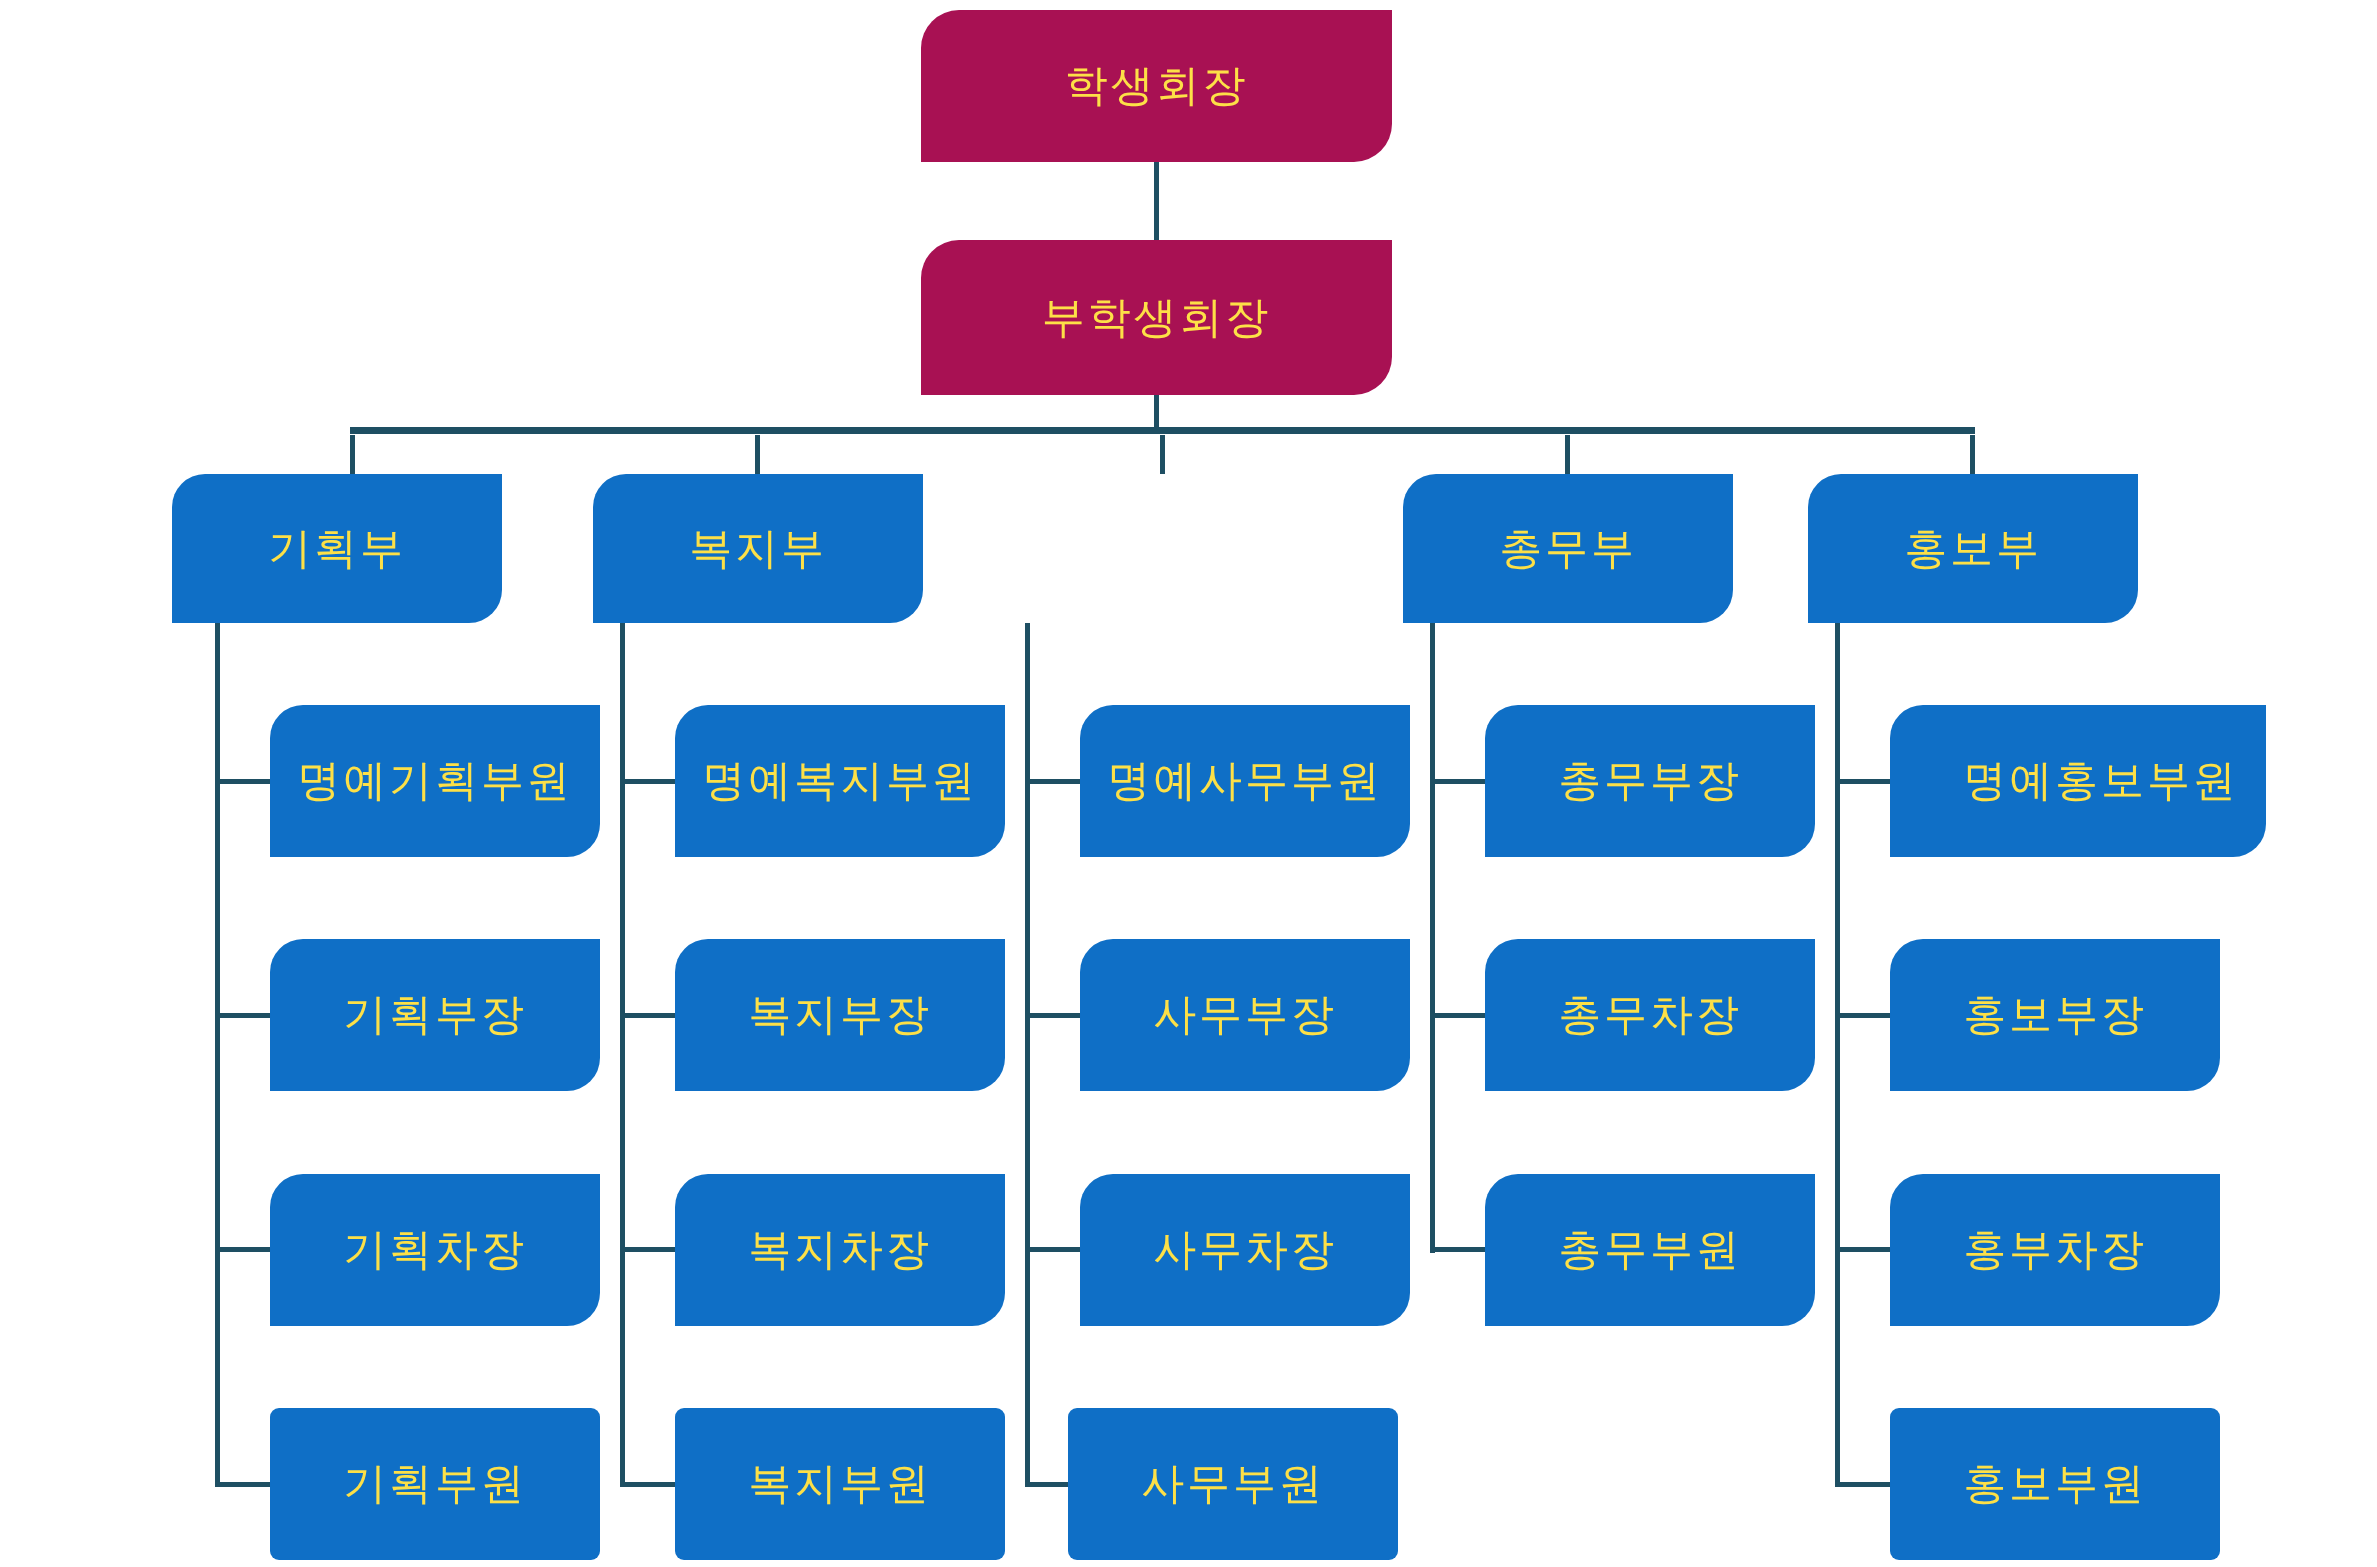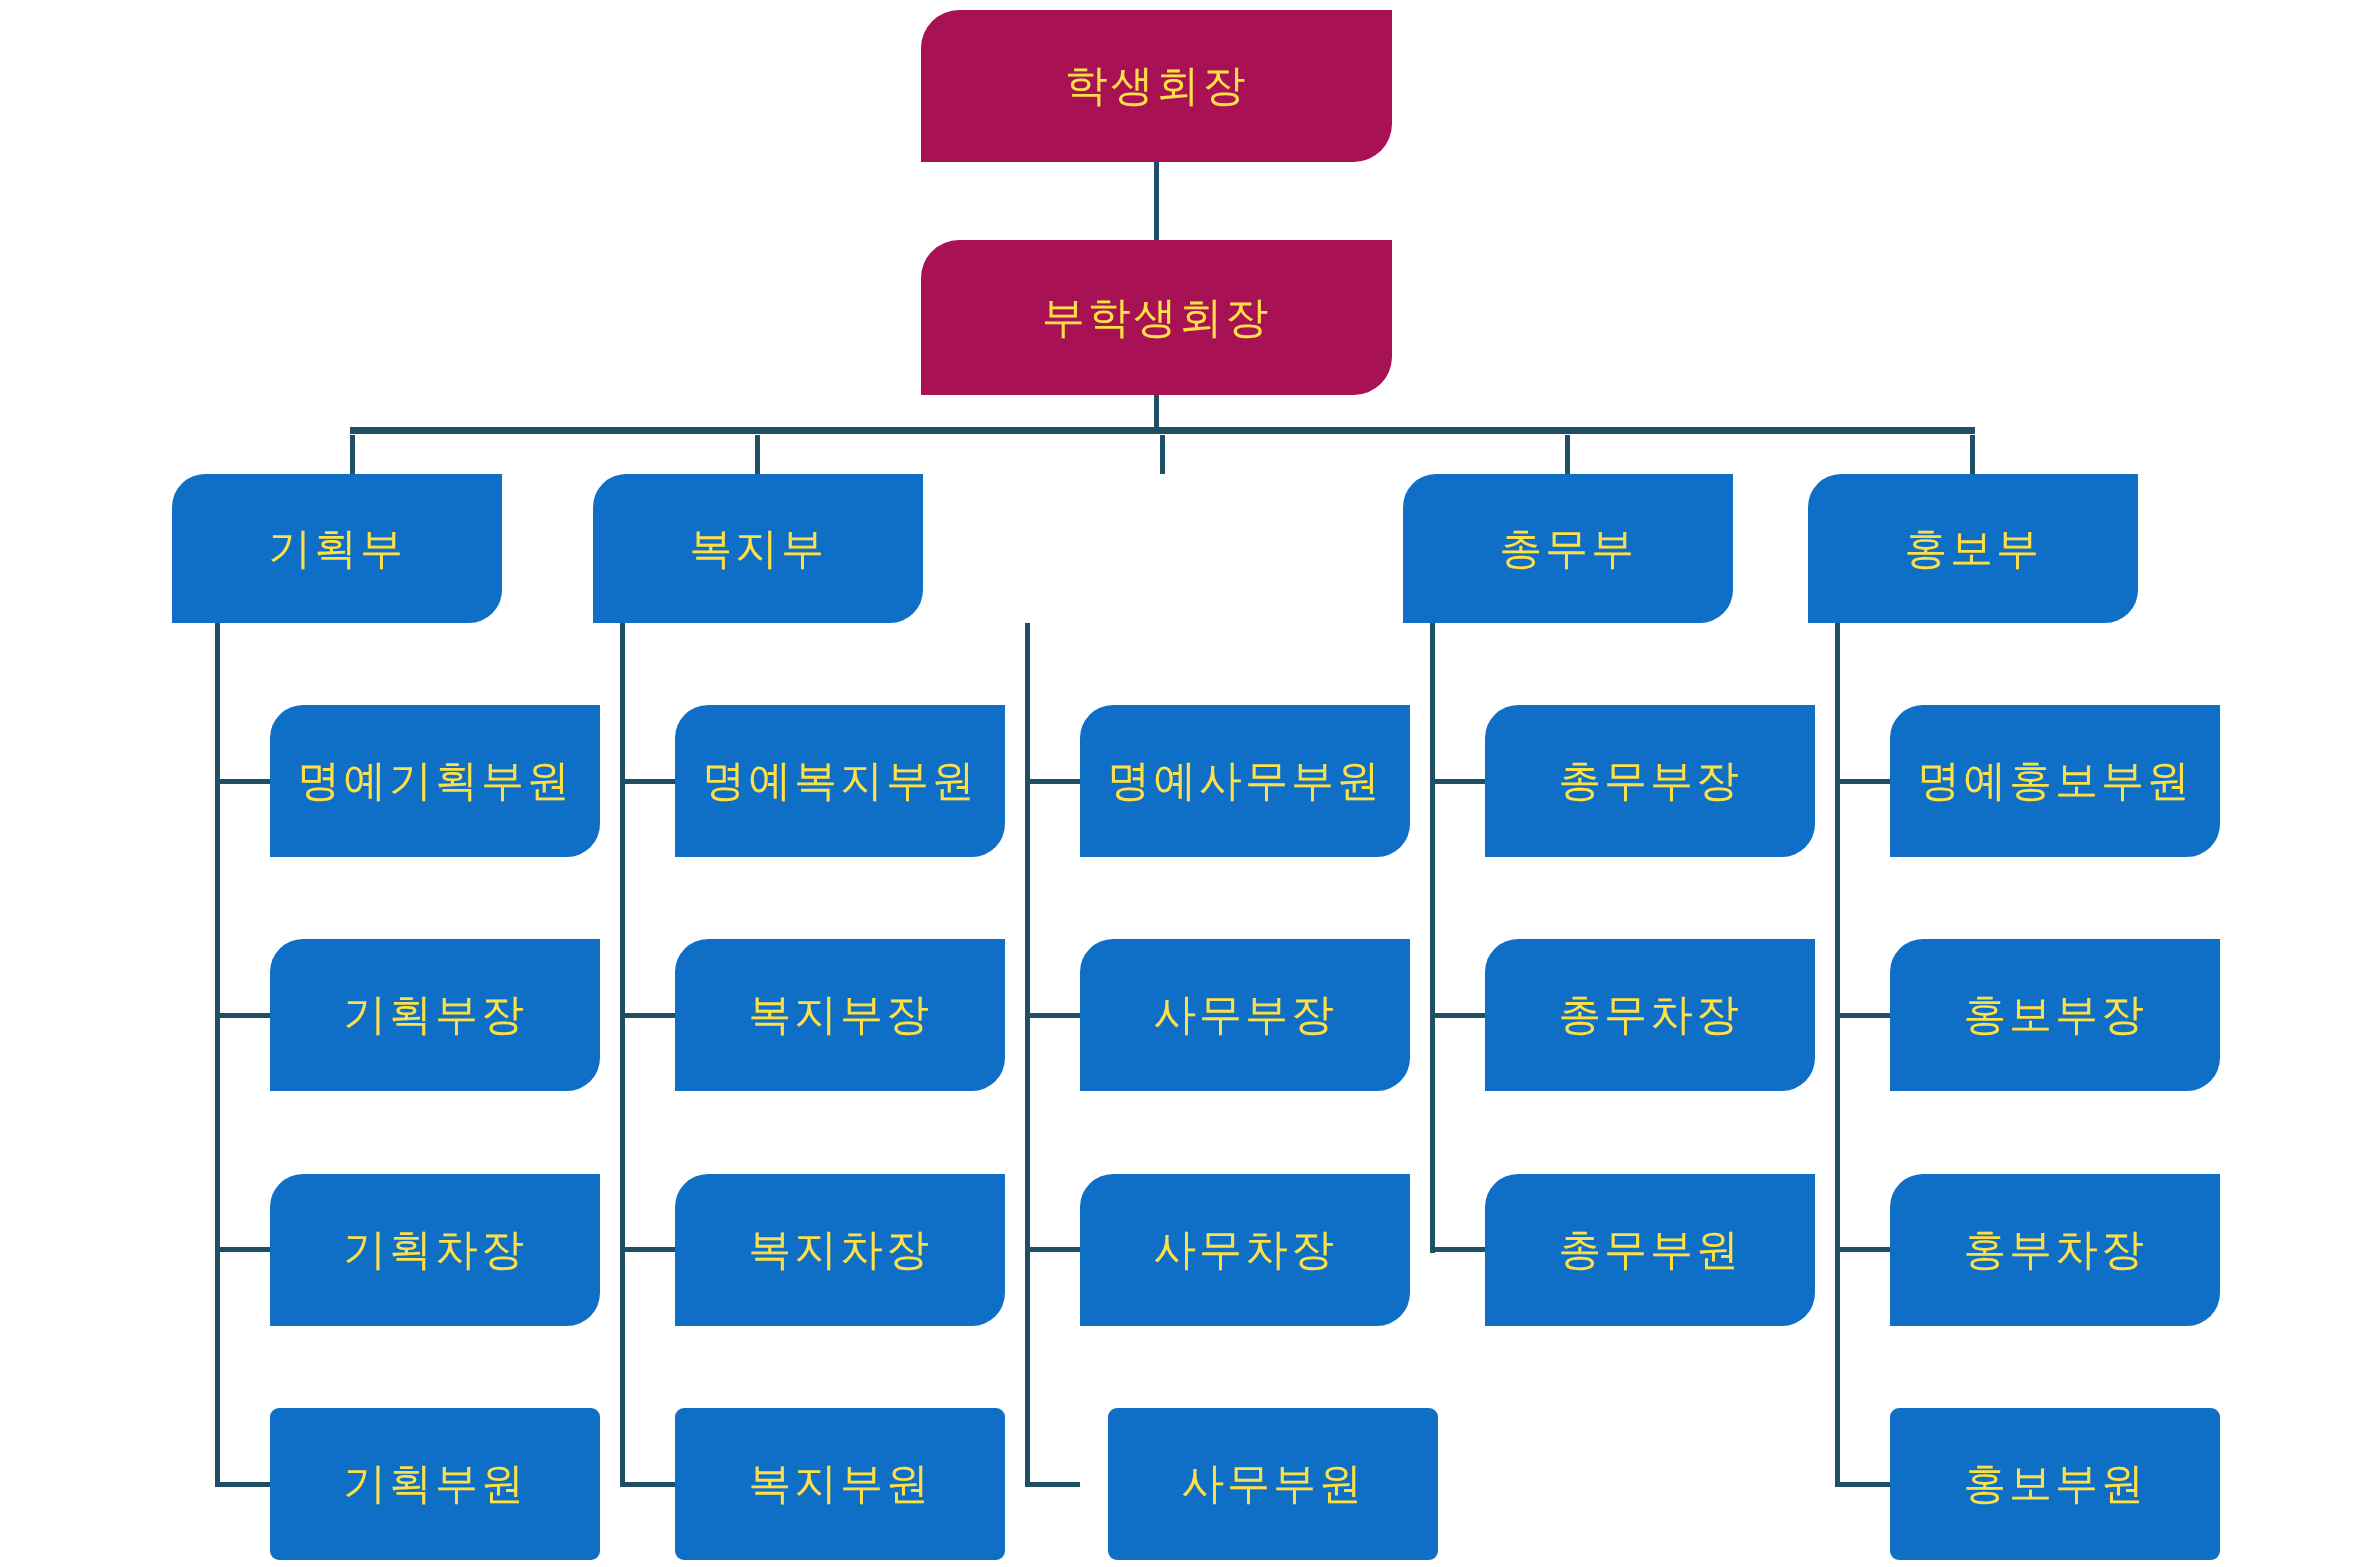--- a/index.html
+++ b/index.html
@@ -140,21 +140,21 @@
   <div class="conn hstub" style="left:1025px; top:1482px;"></div>
   <div class="box member row1" style="left:1080px;">
     <span>명예사무부원</span>
   </div>
   <div class="box member row2" style="left:1080px;">
     <span>사무부장</span>
   </div>
   <div class="box member row3" style="left:1080px;">
     <span>사무차장</span>
   </div>
-  <div class="box member row4" style="left:1108px;">
+  <div class="box member row4" style="left:1068px;">
     <span>사무부원</span>
   </div>
 
   <div class="conn vline" style="left:1430px; top:623px; height:630px;"></div>
   <div class="conn hstub" style="left:1430px; top:779px;"></div>
   <div class="conn hstub" style="left:1430px; top:1013px;"></div>
   <div class="conn hstub" style="left:1430px; top:1247px;"></div>
   <div class="box member row1" style="left:1485px;">
     <span>총무부장</span>
   </div>
@@ -163,21 +163,21 @@
   </div>
   <div class="box member row3" style="left:1485px;">
     <span>총무부원</span>
   </div>
 
   <div class="conn vline" style="left:1835px; top:623px; height:864px;"></div>
   <div class="conn hstub" style="left:1835px; top:779px;"></div>
   <div class="conn hstub" style="left:1835px; top:1013px;"></div>
   <div class="conn hstub" style="left:1835px; top:1247px;"></div>
   <div class="conn hstub" style="left:1835px; top:1482px;"></div>
-  <div class="box member row1" style="left:1890px;">
+  <div class="box member row1" style="left:1890px;padding-left:46px;">
     <span>명예홍보부원</span>
   </div>
   <div class="box member row2" style="left:1890px;">
     <span>홍보부장</span>
   </div>
   <div class="box member row3" style="left:1890px;">
     <span>홍부차장</span>
   </div>
   <div class="box member row4" style="left:1890px;">
     <span>홍보부원</span>

